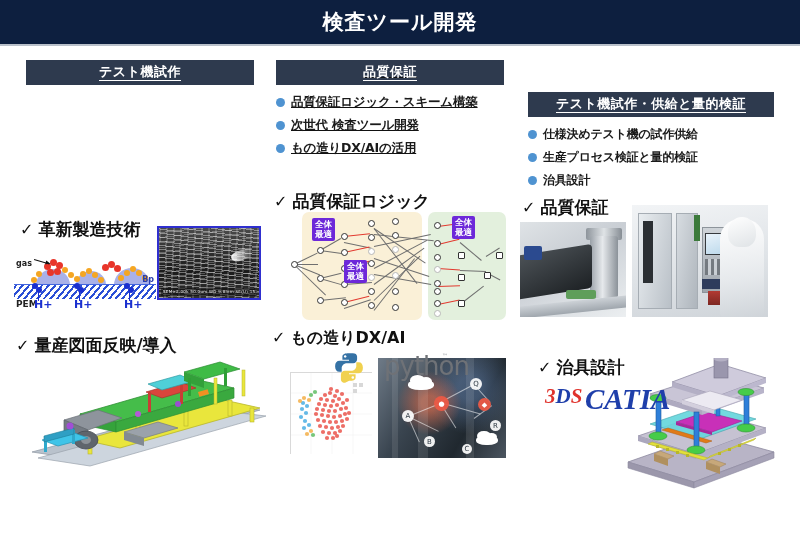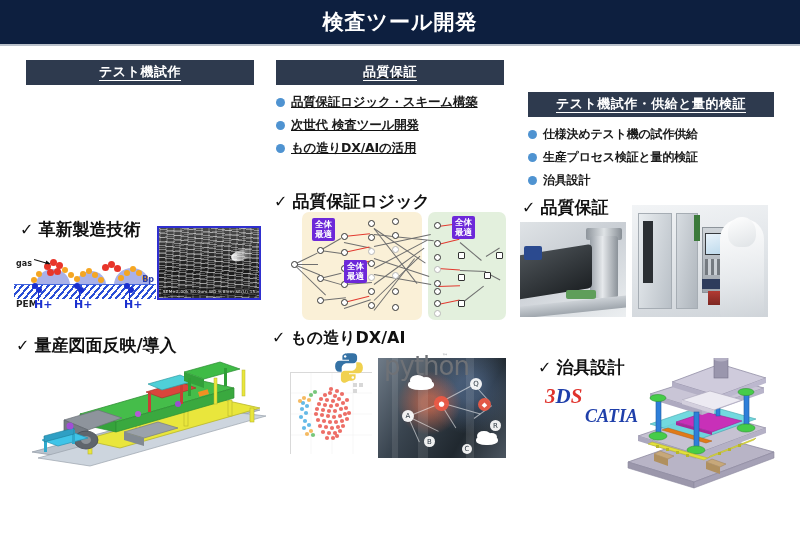--- a/index.html
+++ b/index.html
@@ -433,25 +433,24 @@
     color: #8c9095;
   }
 
   
   #fig-jig { left: 620px; top: 358px; width: 160px; height: 132px; }
 
   
   #catia-logo { position: absolute; left: 545px; top: 382px; width: 140px; height: 34px; }
   .catia-word {
     position: absolute; left: 40px; top: 1px;
-    font-size: 18px; font-weight: bold; font-style: italic;
+    font-size: 29px; font-weight: bold; font-style: italic;
     color: #1f3faa;
     letter-spacing: 0px;
     font-family: "Liberation Serif", "DejaVu Serif", serif;
-    margin-top: 23px;
   }
   .catia-3ds {
     position: absolute; left: 0; top: 2px;
     font-size: 21px; font-weight: bold; font-style: italic;
     font-family: "Liberation Serif", "DejaVu Serif", serif;
   }
   .catia-3ds .c3 { color: #e0322c; }
   .catia-3ds .cd { color: #1f3faa; }
   .catia-3ds .cs { color: #e0322c; }
 </style>

